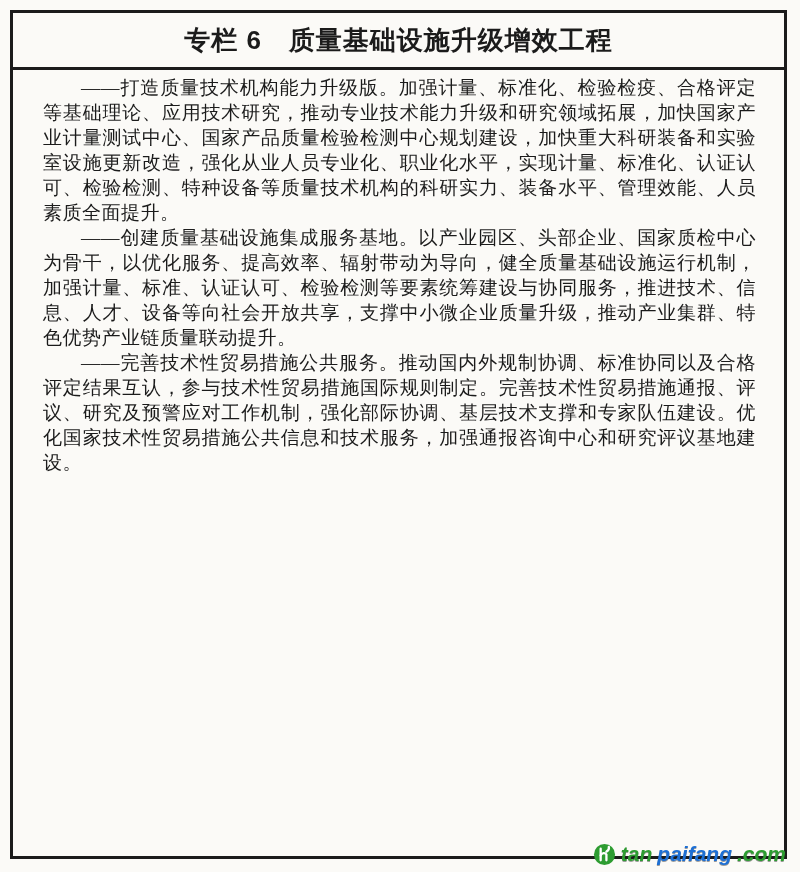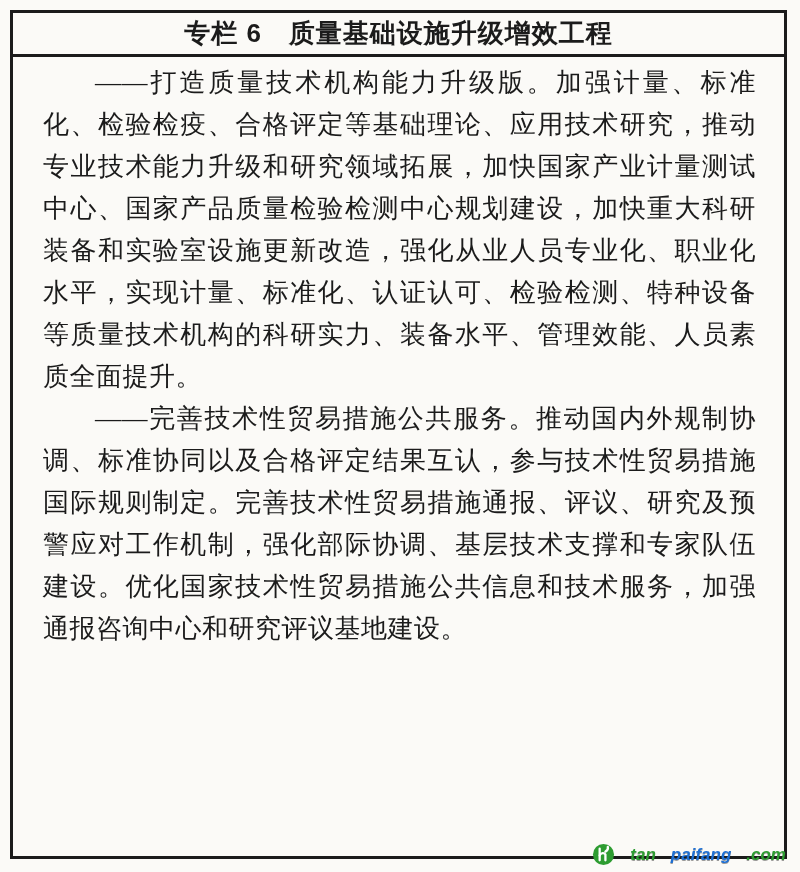--- a/index.html
+++ b/index.html
@@ -15,52 +15,52 @@
   .page{
     position:absolute; inset:0;
   }
   .panel{
     position:absolute;
     left:10px; top:10px; right:13px; bottom:13px;
     border: 3px solid var(--ink, #1b1b1b);
     background: var(--paper, #fbfaf7);
   }
   .panel-header{
-    height:44px;
+    height:57px;
     border-bottom: 3px solid var(--ink, #1b1b1b);
     display:flex; align-items:center; justify-content:center;
   }
   .panel-title{
     font-family: "Liberation Sans", sans-serif;
     font-weight: bold;
     font-size: 26px;
     color: var(--ink, #1b1b1b);
     letter-spacing: 1px;
   }
   .panel-body{
     padding: 5px 28px 0 30px;
     overflow: hidden;
   }
   .panel-body p{
-    font-size: 26px;
-    line-height: 42px;
+    font-size: 19px;
+    line-height: 25px;
     color: var(--ink, #1b1b1b);
     text-indent: 2em;
     text-align: justify;
     text-justify: inter-character;
     letter-spacing: 0.5px;
   }
   .watermark{
     position:absolute;
     right: 14px; bottom: 6px;
-    display:flex; align-items:center; gap:15px;
+    display:flex; align-items:center; gap:5px;
     font-family: "Liberation Sans", sans-serif;
     font-weight: bold;
     font-style: italic;
-    font-size: 17px;
+    font-size: 21px;
     cursor: pointer;
     text-shadow: 0 1px 0 rgba(40,40,40,.45);
     z-index: 5;
   }
   .wm-green{ color: var(--wm-green, #2d9c31); }
   .wm-blue{ color: var(--wm-blue, #1d6fd4); }
   .wm-logo{ width:23px; height:23px; display:block; }
   .wm-logo .ring{ fill: var(--wm-green, #2d9c31); }
   .wm-logo .glyph{ stroke:#ffffff; stroke-width:2.4; fill:none; stroke-linecap:round; }
 </style>
@@ -69,20 +69,21 @@
 
 <div class="page">
   <div class="panel">
 
     <div class="panel-header">
       <div class="panel-title">专栏 6　质量基础设施升级增效工程</div>
     </div>
 
     <div class="panel-body">
       <p>——打造质量技术机构能力升级版。加强计量、标准化、检验检疫、合格评定等基础理论、应用技术研究，推动专业技术能力升级和研究领域拓展，加快国家产业计量测试中心、国家产品质量检验检测中心规划建设，加快重大科研装备和实验室设施更新改造，强化从业人员专业化、职业化水平，实现计量、标准化、认证认可、检验检测、特种设备等质量技术机构的科研实力、装备水平、管理效能、人员素质全面提升。</p>
+      <p>——创建质量基础设施集成服务基地。以产业园区、头部企业、国家质检中心为骨干，以优化服务、提高效率、辐射带动为导向，健全质量基础设施运行机制，加强计量、标准、认证认可、检验检测等要素统筹建设与协同服务，推进技术、信息、人才、设备等向社会开放共享，支撑中小微企业质量升级，推动产业集群、特色优势产业链质量联动提升。</p>
       <p>——完善技术性贸易措施公共服务。推动国内外规制协调、标准协同以及合格评定结果互认，参与技术性贸易措施国际规则制定。完善技术性贸易措施通报、评议、研究及预警应对工作机制，强化部际协调、基层技术支撑和专家队伍建设。优化国家技术性贸易措施公共信息和技术服务，加强通报咨询中心和研究评议基地建设。</p>
     </div>
 
   </div>
 
   <div class="watermark">
     <svg class="wm-logo" viewBox="0 0 24 24" aria-hidden="true">
       <circle class="ring" cx="12" cy="12" r="11"></circle>
       <path class="glyph" d="M8 6 v12"></path>
       <path class="glyph" d="M8 13 c1-3 5-3 6-1 v6"></path>

